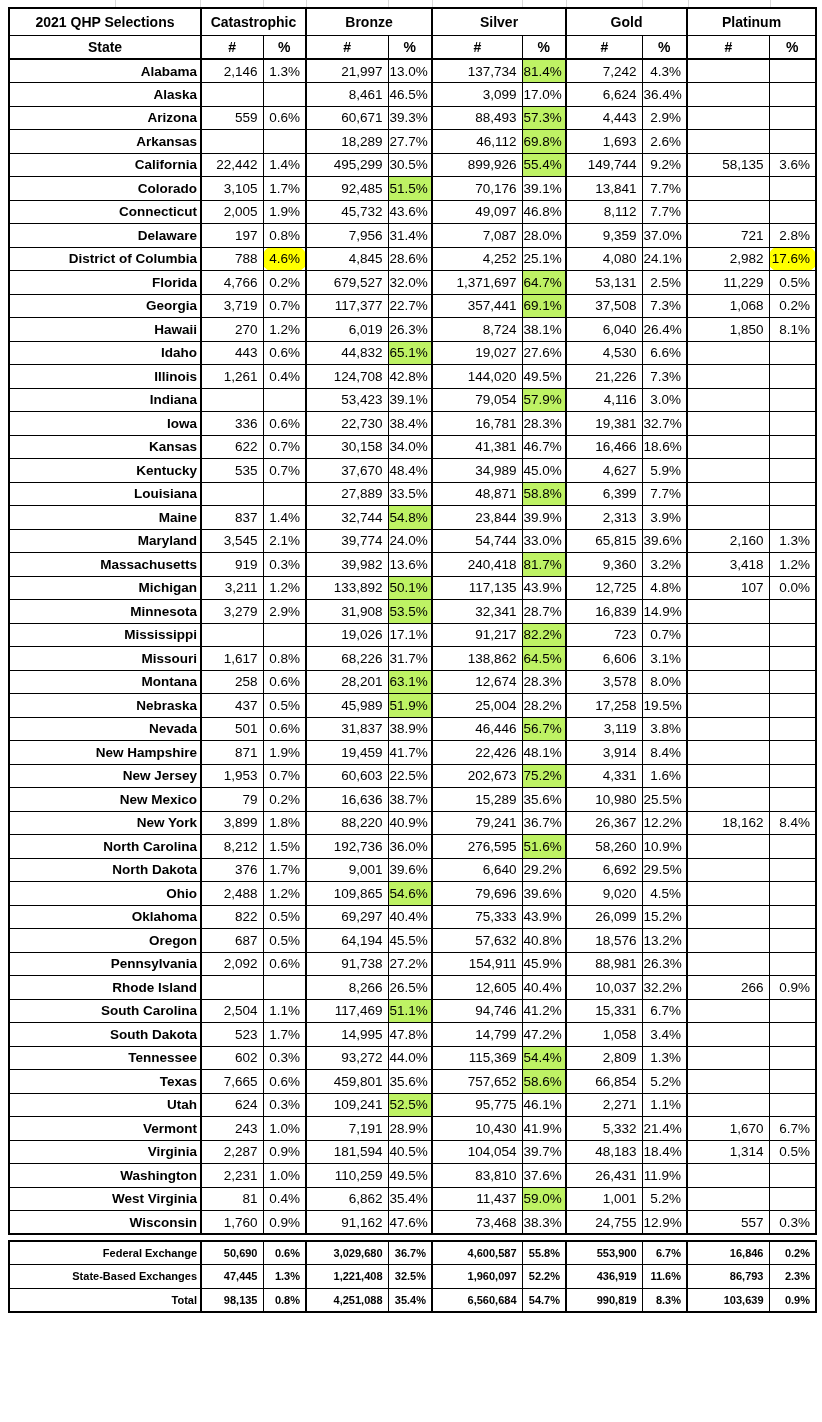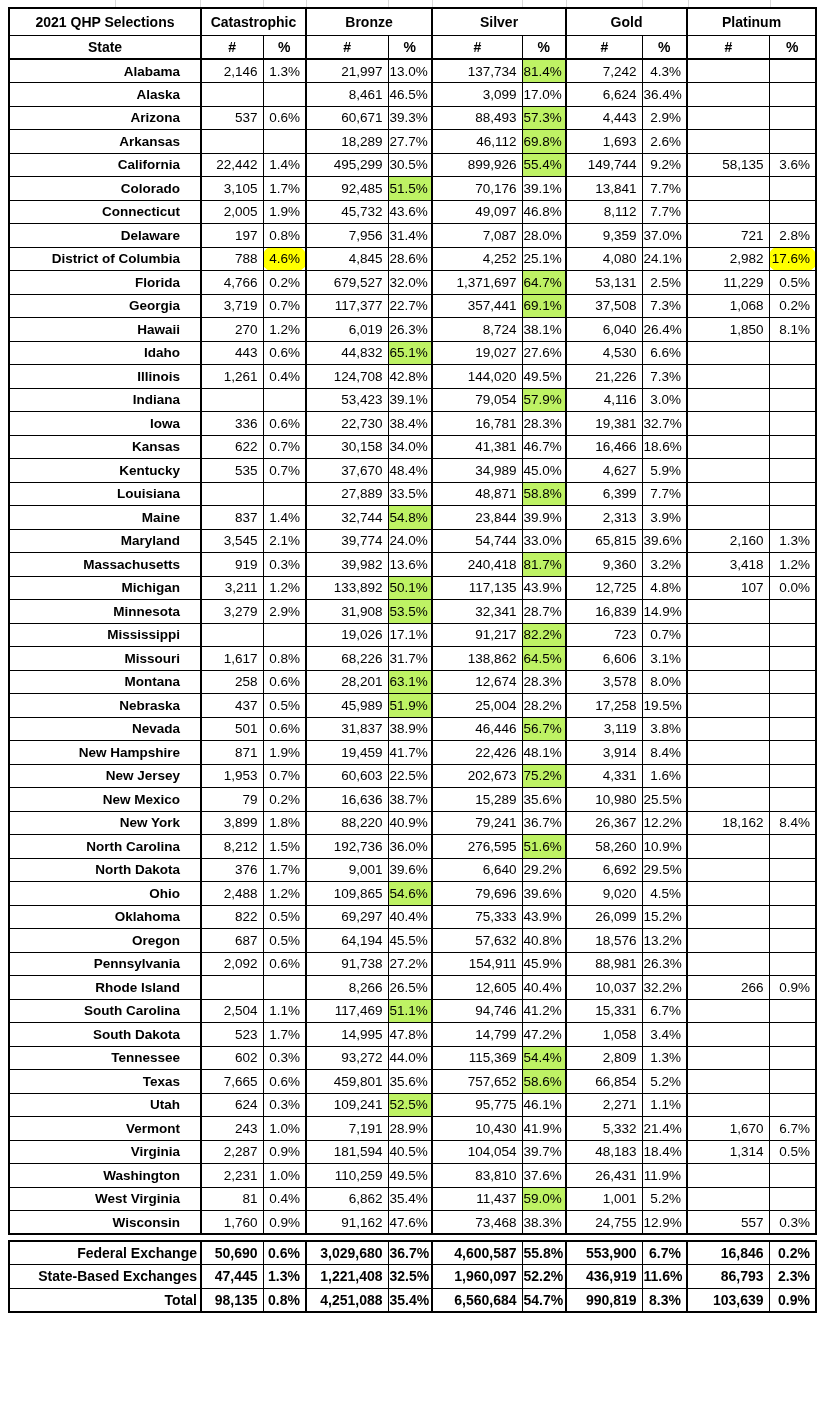--- a/index.html
+++ b/index.html
@@ -26,28 +26,28 @@
   }
   tr.tier-row th{height:27px;}
   tr.col-row th{height:24px;border-bottom-width:2.5px;}
   th.grp, td.grp{border-left-width:2.5px !important;}
 
   
   tbody td{
     border:1px solid #000;border-top-width:1.5px;border-bottom-width:1.5px;
     height:23.5px;font-size:13.5px;color:#000;text-align:right;
   }
-  td.state{font-weight:bold;padding-right:20px;border-left-width:2.5px;}
+  td.state{font-weight:bold;padding-right:3px;border-left-width:2.5px;}
   td.num{padding-right:5px;}
   td.hl-green{background:#bef264;}
   td.hl-yellow{background:#FFFF00;border-radius:9px;}
 
   
   table.totals td{
-    border:1.5px solid #000;height:23.5px;font-size:14px;font-weight:bold;
+    border:1.5px solid #000;height:23.5px;font-size:11px;font-weight:bold;
     text-align:right;color:#000;
   }
   table.totals td.state{padding-right:3px;border-left-width:2.5px;}
   table.totals td.num{padding-right:5px;}
 </style>
 </head>
 <body>
 
 <div class="sheet">
 
@@ -126,21 +126,21 @@
             <td class="num">46.5%</td>
             <td class="num grp">3,099</td>
             <td class="num">17.0%</td>
             <td class="num grp">6,624</td>
             <td class="num">36.4%</td>
             <td class="num grp"></td>
             <td class="num"></td>
           </tr>
           <tr>
             <td class="state">Arizona</td>
-            <td class="num grp">537</td>
+            <td class="num grp">559</td>
             <td class="num">0.6%</td>
             <td class="num grp">60,671</td>
             <td class="num">39.3%</td>
             <td class="num grp">88,493</td>
             <td class="num hl-green">57.3%</td>
             <td class="num grp">4,443</td>
             <td class="num">2.9%</td>
             <td class="num grp"></td>
             <td class="num"></td>
           </tr>

